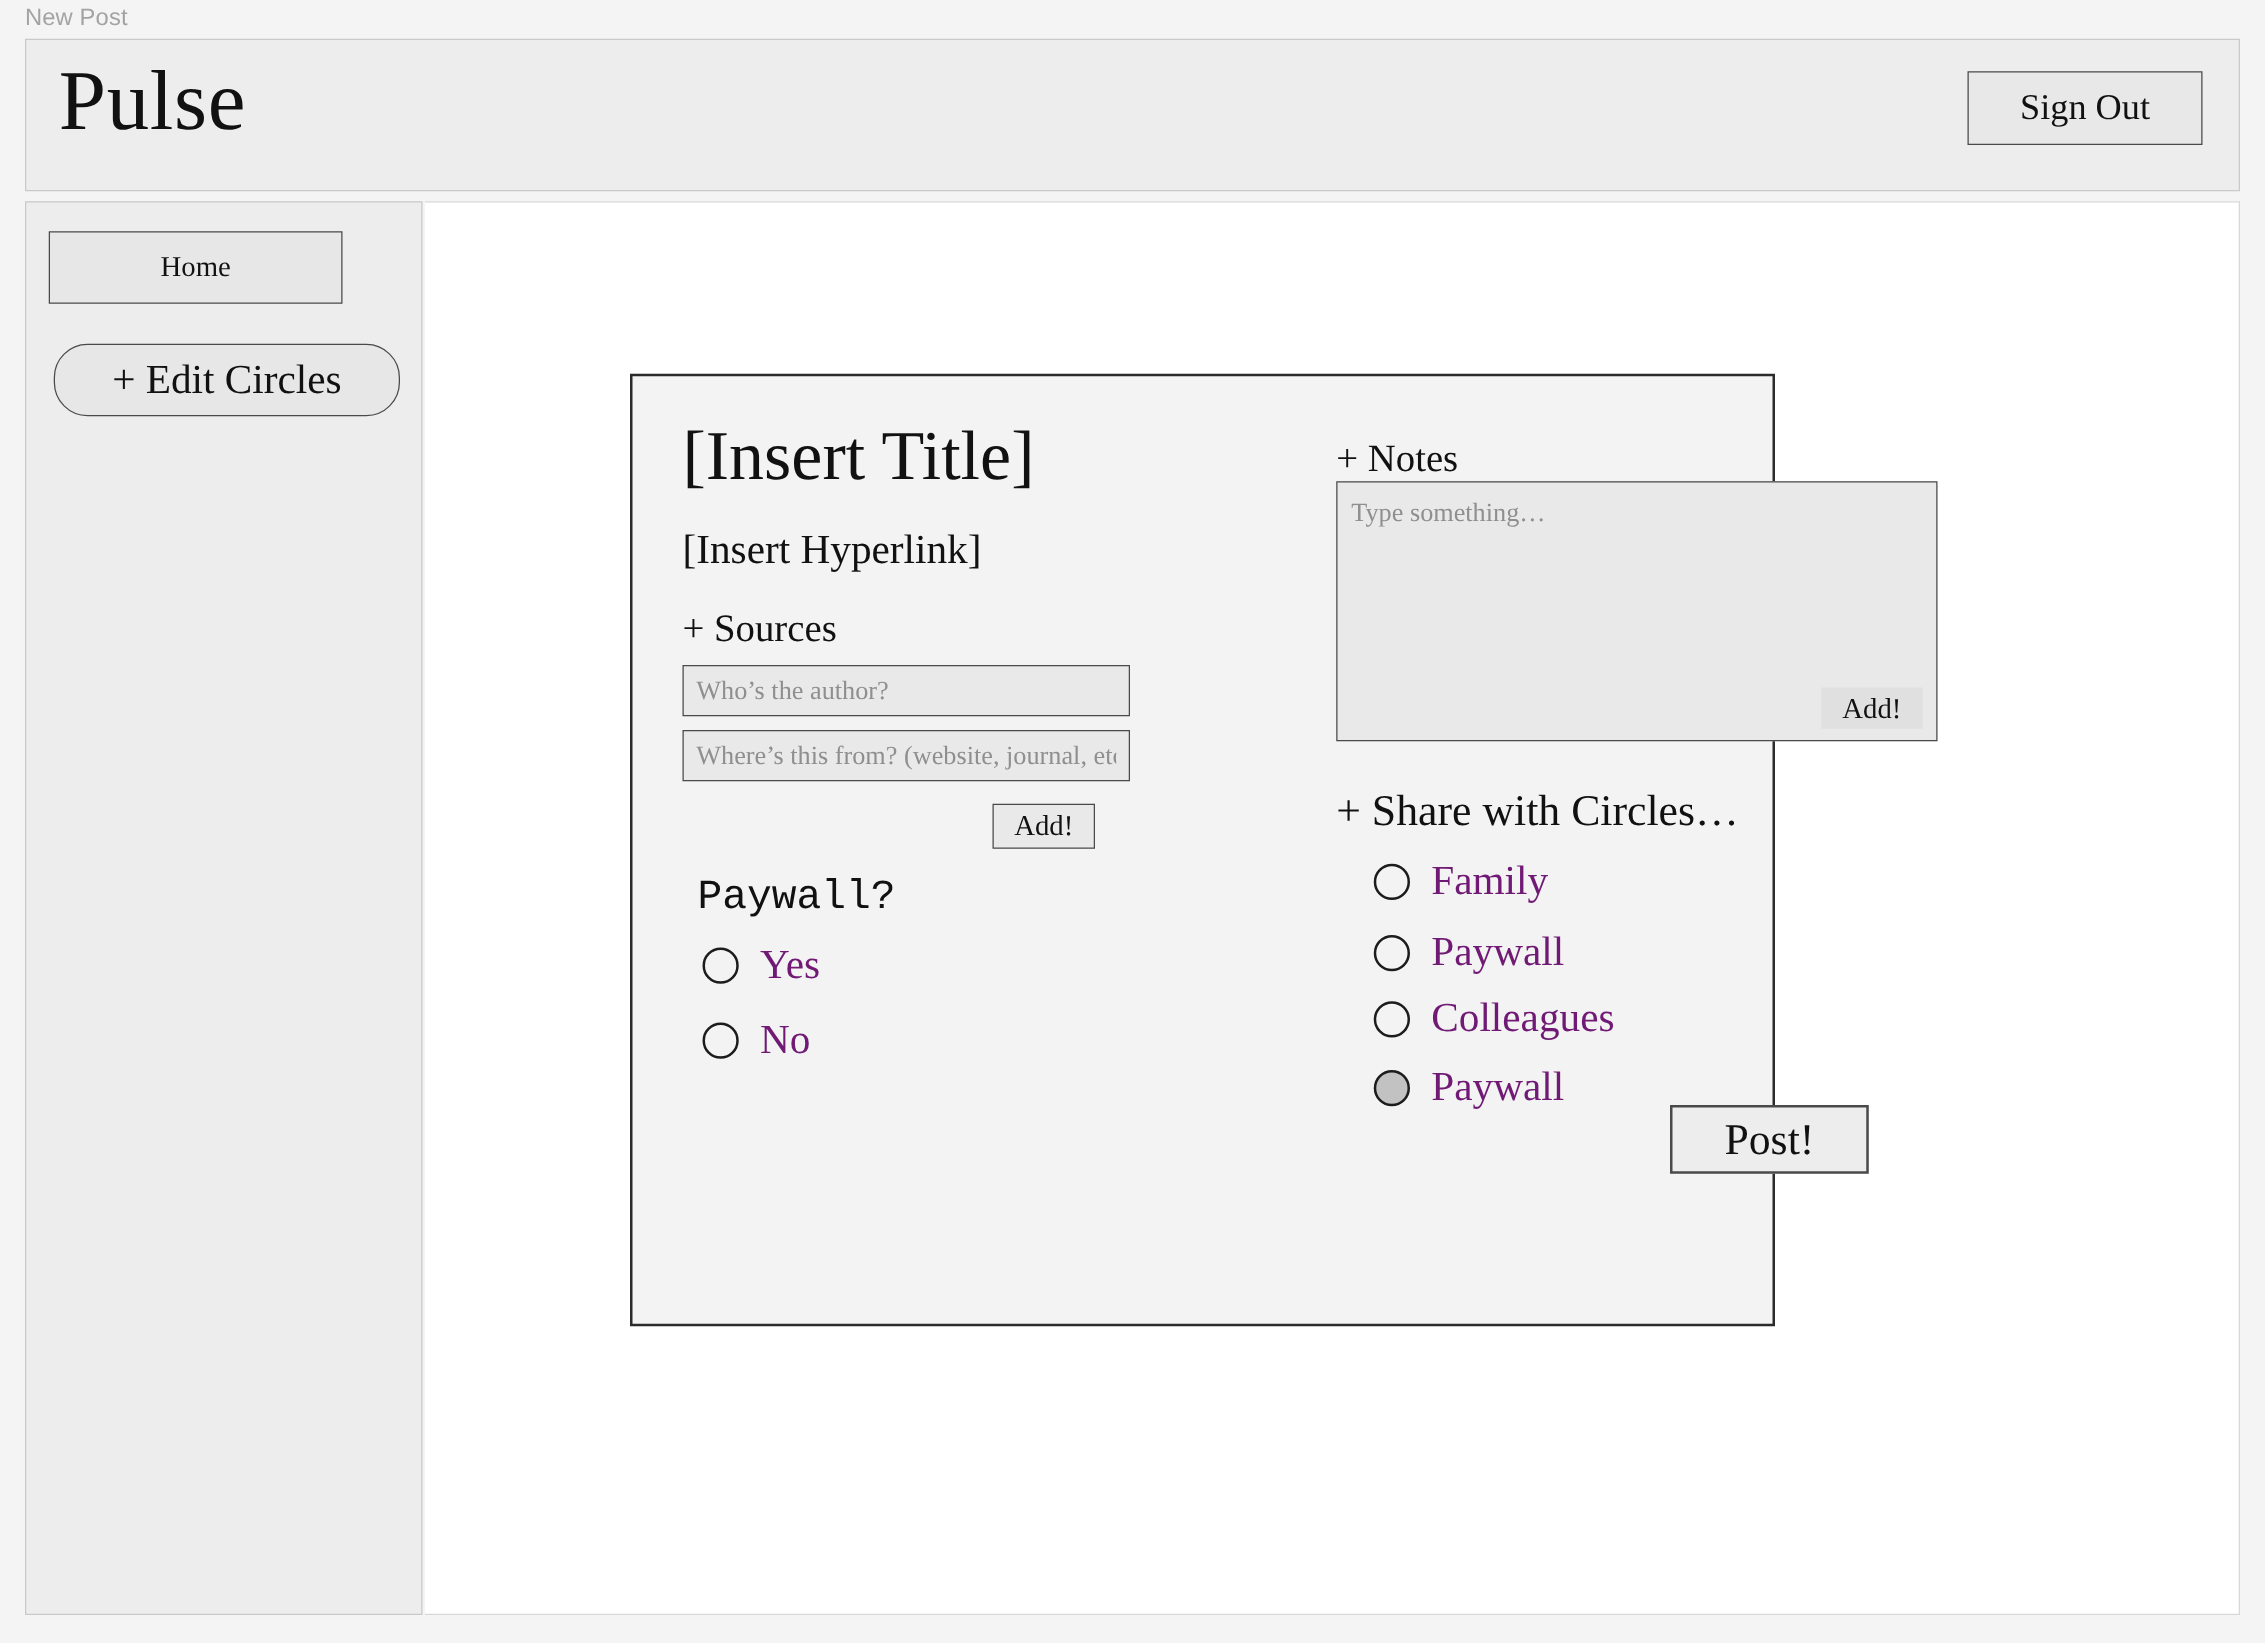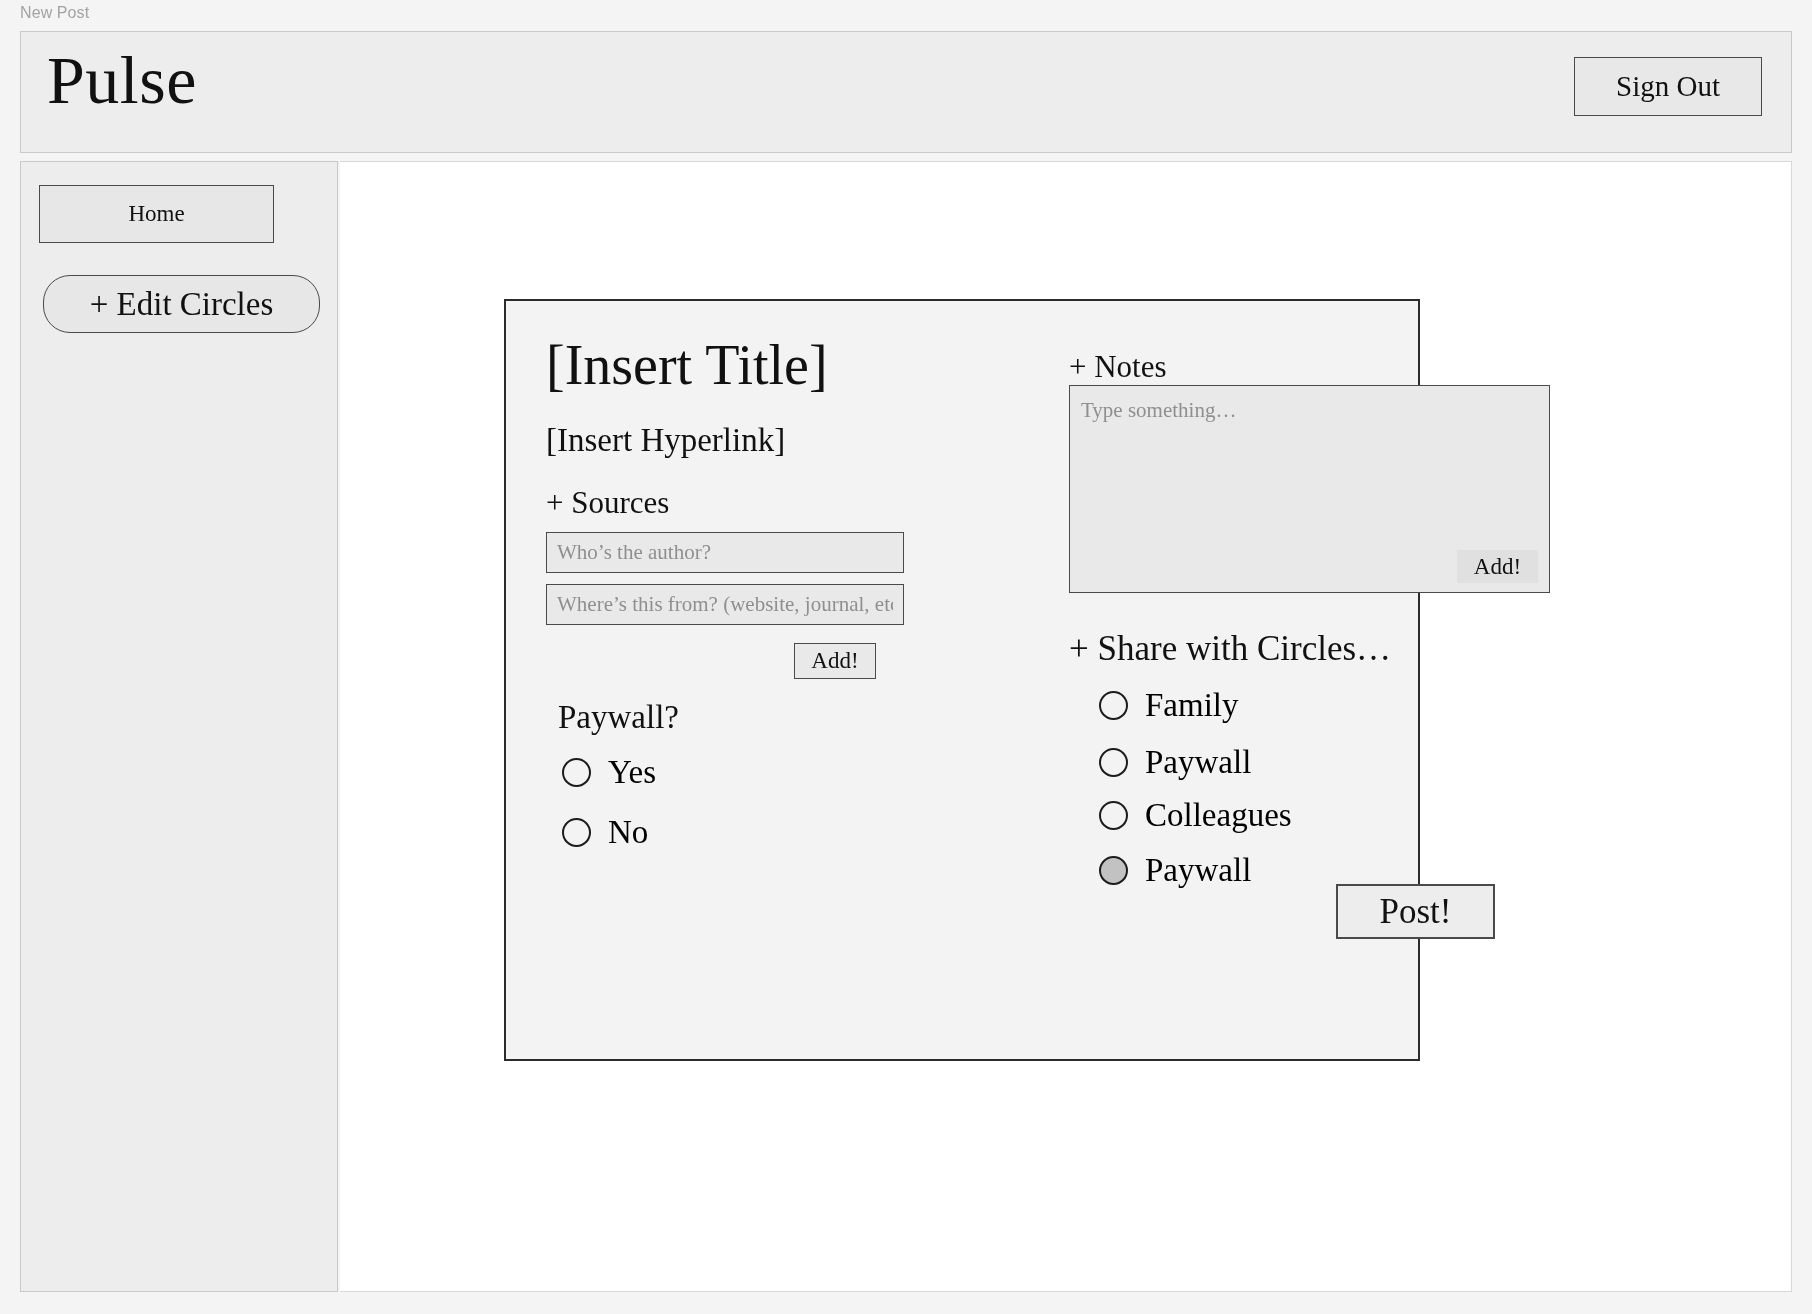--- a/index.html
+++ b/index.html
@@ -14,21 +14,21 @@
     position: relative;
     width: 1812px; height: 1314px;
     background: #f4f4f4;
   }
 
   
   .window-label {
     position: absolute;
     left: 20px; top: 4px;
     font-family: "Liberation Sans", sans-serif;
-    font-size: 16px;
+    font-size: 19px;
     color: #a3a3a3;
     letter-spacing: .1px;
   }
 
   
   .header {
     position: absolute;
     left: 20px; top: 31px;
     width: 1772px; height: 122px;
     background: #ededed;
@@ -137,36 +137,36 @@
     background: #e9e9e9;
     border: 1px solid #4a4a4a;
     font-family: "Liberation Serif", serif;
     font-size: 23px;
     color: #111;
     display: flex; align-items: center; justify-content: center;
     cursor: pointer;
   }
   .paywall-head {
     position: absolute; left: 52px; top: 400px;
-    font-size: 33px; line-height: 1; color: #111;
+    font-size: 33px; line-height: 1; color: #111; font-family: Liberation Mono, monospace;
   }
   .radio-row {
     position: absolute;
     display: flex; align-items: center;
     cursor: pointer;
   }
   .radio-dot {
     width: 29px; height: 29px;
     border-radius: 50%;
     border: 2px solid #1c1c1c;
     background: transparent;
     flex: 0 0 auto;
   }
   .radio-dot.selected { background: #c2c2c2; }
-  .radio-label { margin-left: 17px; font-size: 33px; line-height: 1; color: #000000; }
+  .radio-label { margin-left: 17px; font-size: 33px; line-height: 1; color: #701a75; }
   .pw-yes { left: 56px; top: 455px; }
   .pw-no  { left: 56px; top: 515px; }
 
   
   .col-right { position: absolute; left: 540px; top: 0; right: 0; height: 100%; }
   .notes-head {
     position: absolute; left: 23px; top: 50px;
     font-size: 31px; line-height: 1; color: #111;
   }
   .notes-box {

